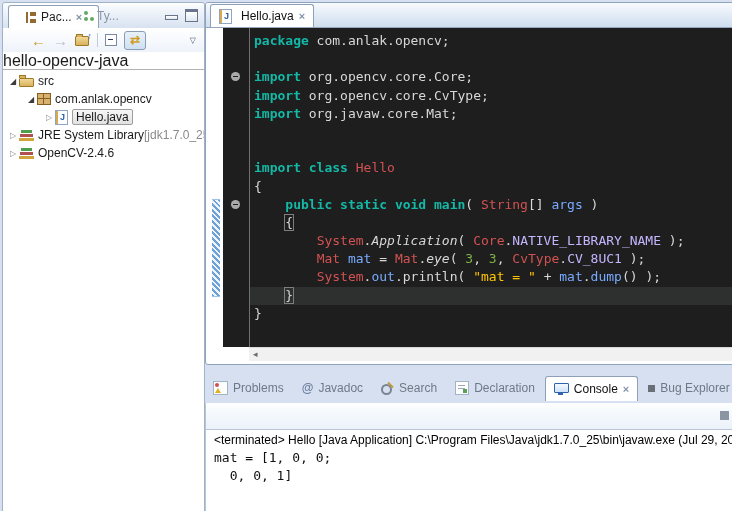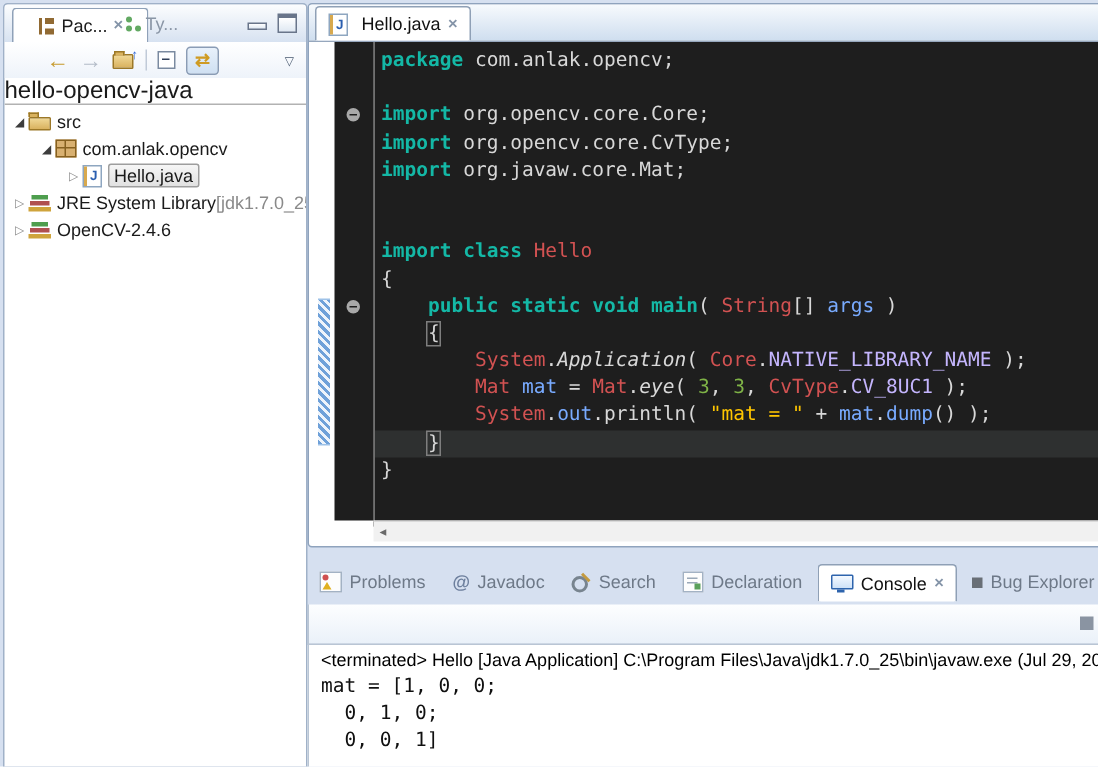--- a/index.html
+++ b/index.html
@@ -285,17 +285,16 @@
         <span class="cs-tab-label">Bug Explorer</span>
       </div>
     </div>
   <div class="cs-toolbar">
     <span class="cs-tb-frag"></span>
   </div>
   <div class="cs-content">
     <div class="cs-status">&lt;terminated&gt; Hello [Java Application] C:\Program Files\Java\jdk1.7.0_25\bin\javaw.exe (Jul 29, 20</div>
     <div id="console-output">
         <div class="cs-line">mat = [1, 0, 0;</div>
-        <div class="cs-line">  0, 1, 0;</div>
         <div class="cs-line">  0, 0, 1]</div>
       </div>
   </div>
 </div>
 
 </body></html>

